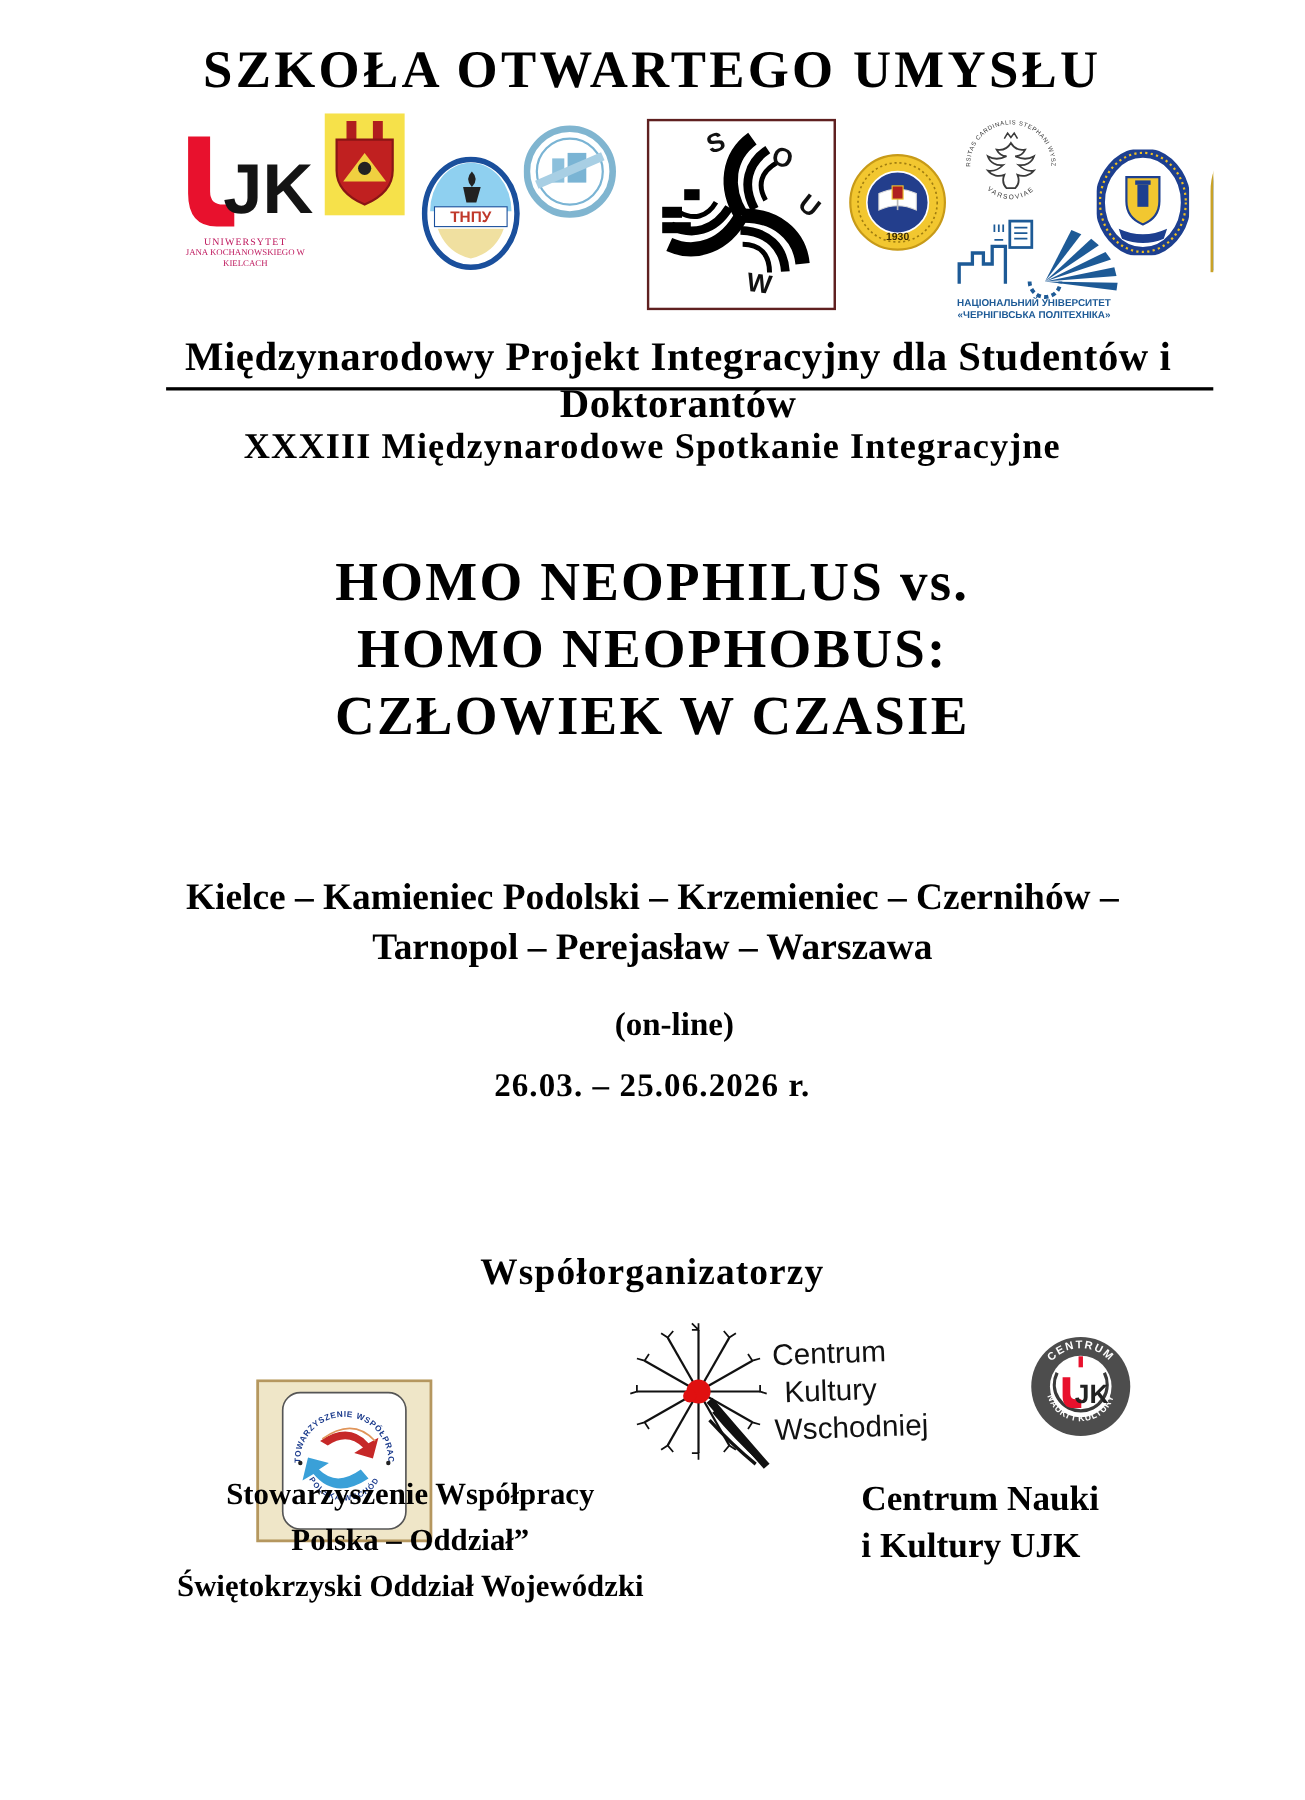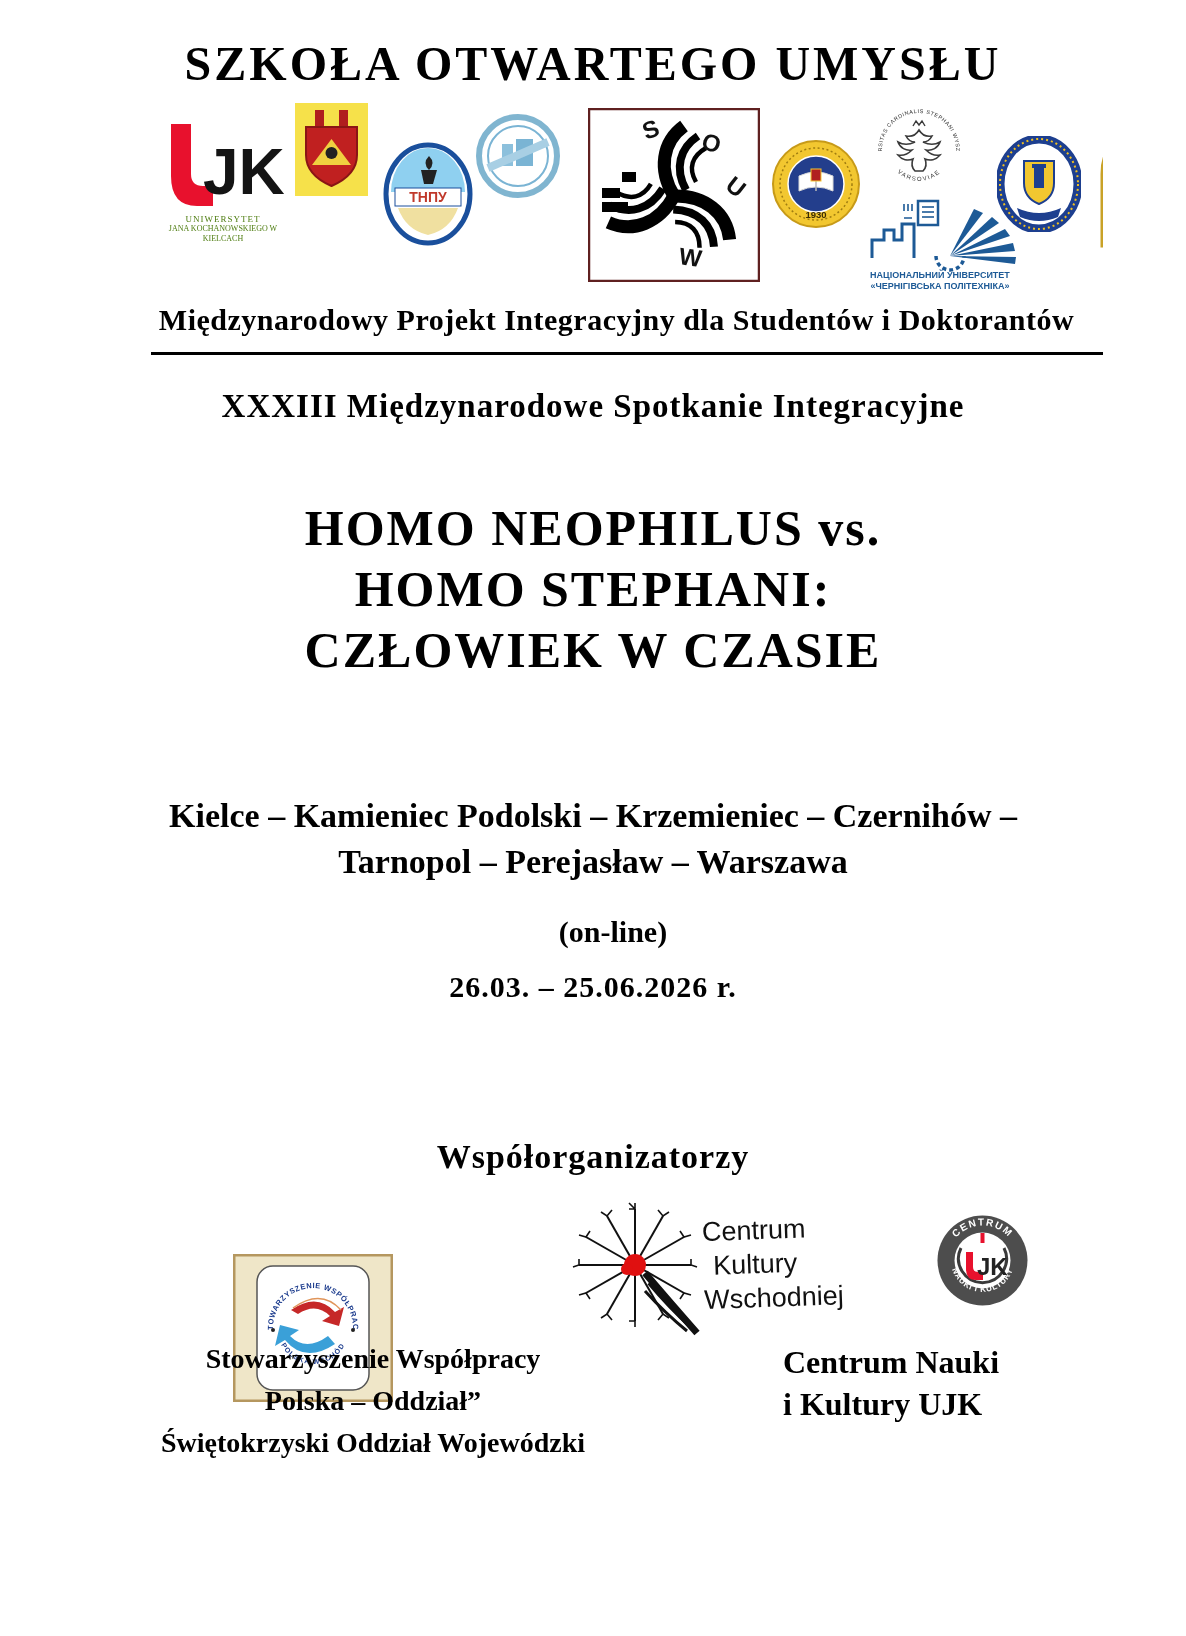--- a/index.html
+++ b/index.html
@@ -7,31 +7,31 @@
   .page {
     position:relative; width:1020px; height:1636px; margin:0 auto;
     background:#ffffff; overflow:hidden;
     font-family:"Liberation Serif", serif; color:#000;
   }
   .abs { position:absolute; }
   .ctr { left:0; width:100%; text-align:center; }
   .b { font-weight:bold; }
 
   .school-title { top:36px; font-size:48px; letter-spacing:3px; }
-  .project-subtitle { top:303px; font-size:30px; letter-spacing:0.5px;padding-left:47px; }
+  .project-subtitle { top:303px; font-size:37px; letter-spacing:0.5px;padding-left:47px; }
   .divider { top:352px; left:68px; width:1048px; height:3px; background:#000; }
   .meeting-title { top:388px; font-size:33px; letter-spacing:1px; }
   .event-title { top:498px; font-size:50px; line-height:61px; letter-spacing:2px; }
   .cities { top:793px; font-size:34px; line-height:46px; }
   .format-online { top:915px; font-size:30px;padding-left:40px; }
   .date-range { top:970px; font-size:30px; letter-spacing:1px; }
   .coorg-heading { top:1138px; font-size:34px; letter-spacing:1px; }
 
   .logo { position:absolute; }
-  .ujk-caption { font-family:"Liberation Serif", serif; color:#4d7c0f; text-align:center; line-height:10px; margin-top:2px; }
+  .ujk-caption { font-family:"Liberation Serif", serif; color:#be185d; text-align:center; line-height:10px; margin-top:2px; }
   .ujk-caption .l1 { font-size:9px; letter-spacing:1px; }
   .ujk-caption .l2 { font-size:8px; }
 
   .swpw-caption { top:1338px; left:20px; width:540px; text-align:center;
                   font-size:28px; line-height:42px; font-weight:bold; }
   .cnk-caption  { top:1341px; left:700px; width:360px; text-align:left;
                   font-size:32px; line-height:42px; font-weight:bold; }
 
   svg text { font-family:"Liberation Sans", sans-serif; }
 </style>
@@ -212,21 +212,21 @@
       </svg>
     </div>
   </div>
 
   <div class="abs ctr b project-subtitle">Międzynarodowy Projekt Integracyjny dla Studentów i Doktorantów</div>
   <div class="abs divider"></div>
   <div class="abs ctr b meeting-title">XXXIII Międzynarodowe Spotkanie Integracyjne</div>
 
   <div class="abs ctr b event-title">
     <div>HOMO NEOPHILUS vs.</div>
-    <div>HOMO STEPHANI:</div>
+    <div>HOMO NEOPHOBUS:</div>
     <div>CZŁOWIEK W CZASIE</div>
   </div>
 
   <div class="abs ctr b cities">
     <div>Kielce – Kamieniec Podolski – Krzemieniec – Czernihów –</div>
     <div>Tarnopol – Perejasław – Warszawa</div>
   </div>
 
   <div class="abs ctr b format-online">(on-line)</div>
   <div class="abs ctr b date-range">26.03. – 25.06.2026 r.</div>

